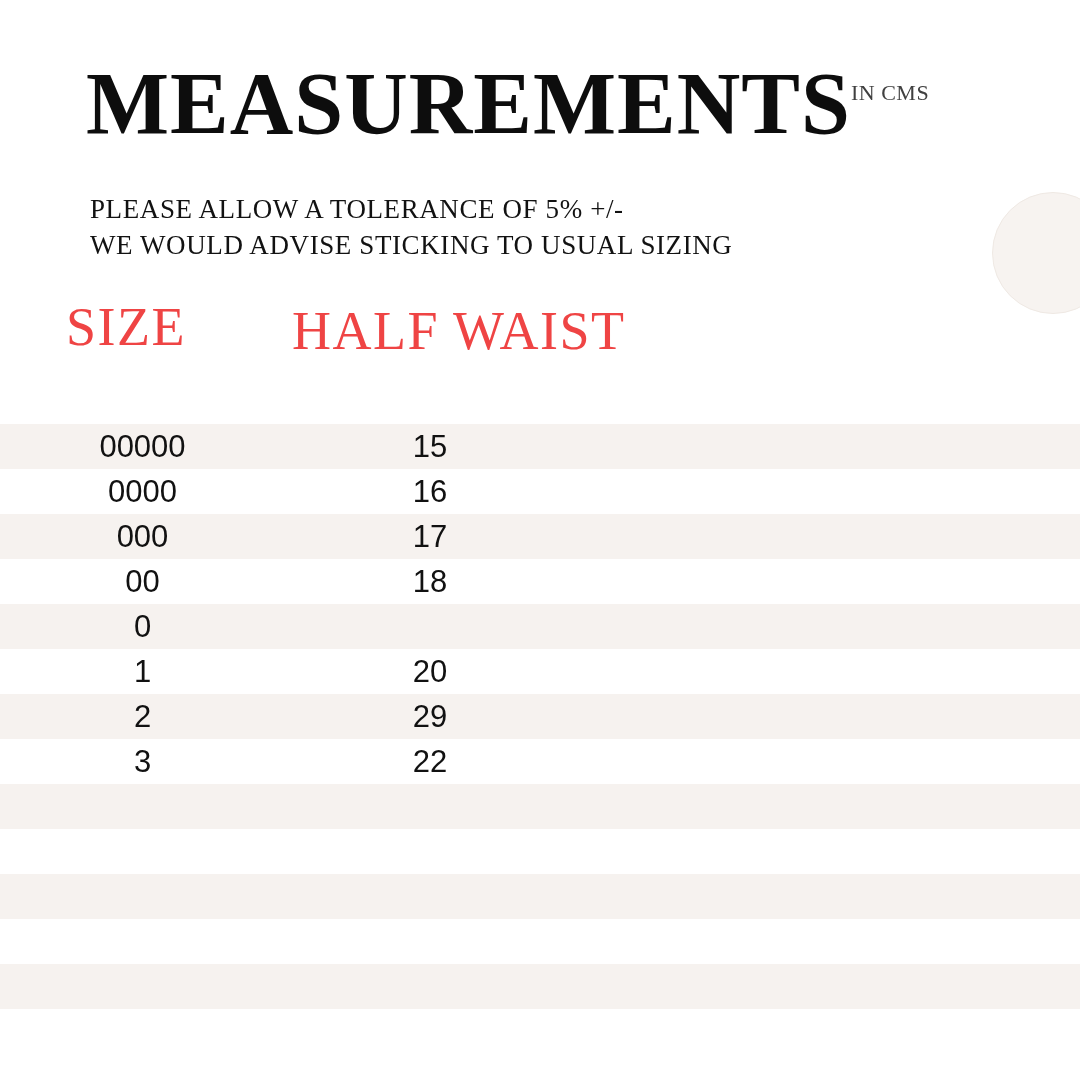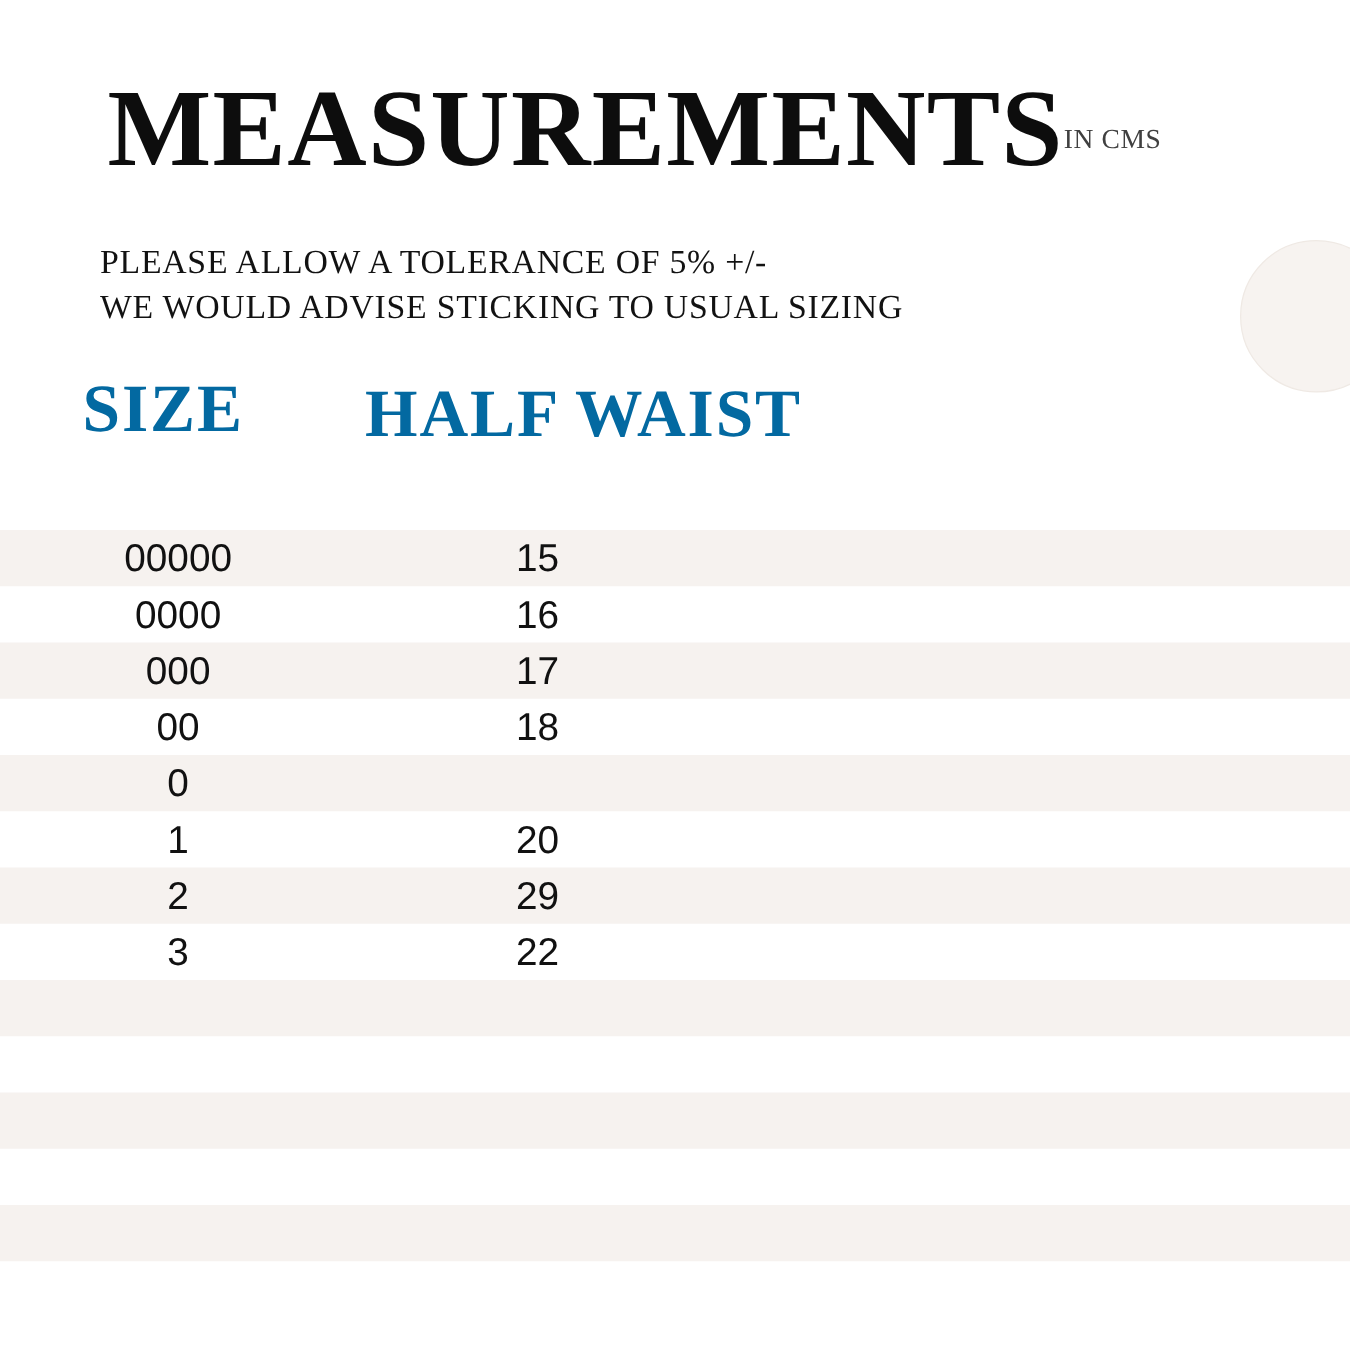--- a/index.html
+++ b/index.html
@@ -38,21 +38,21 @@
   .content {
     position: relative;
     z-index: 2;
   }
 
   .title-row {
     position: absolute;
     left: 86px;
     top: 62px;
     display: flex;
-    align-items: flex-end;
+    align-items: center;
   }
   .title {
     font-family: "Liberation Serif", serif;
     font-weight: bold;
     font-size: 88px;
     line-height: 0.96;
     letter-spacing: 1px;
     color: #0d0d0d;
     white-space: nowrap;
   }
@@ -70,36 +70,37 @@
     left: 80px;
     top: 192px;
     font-family: "Liberation Serif", serif;
     color: #121212;
   }
   .note-line {
     font-size: 27px;
     letter-spacing: 0.6px;
     line-height: 1.32;
     white-space: nowrap;
+    margin-left: 10px;
   }
 
   .col-headers {
     position: absolute;
     left: 66px;
     top: 296px;
     width: 520px;
     height: 86px;
   }
   .col-header {
     position: absolute;
     font-family: "Liberation Serif", serif;
-    font-weight: bold;
+    font-weight: normal;
     font-size: 54px;
     letter-spacing: 1.5px;
-    color: #0369a1;
+    color: #ef4444;
     white-space: nowrap;
   }
   .col-header.size { left: 0px; top: 0px; }
   .col-header.waist { left: 226px; top: 4px; }
 
   .table {
     position: absolute;
     left: 0;
     top: 424px;
     width: 1080px;

